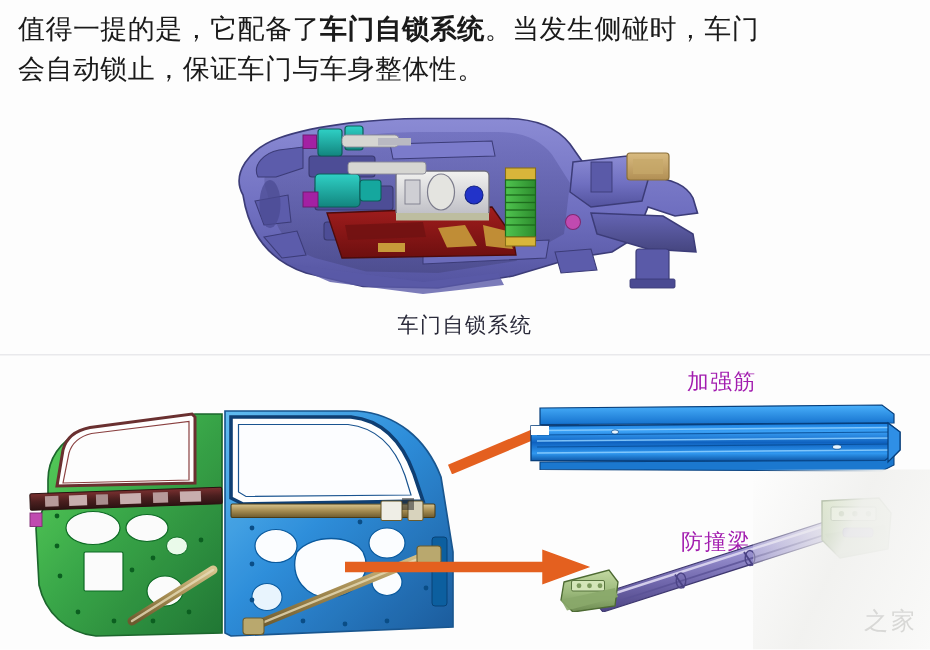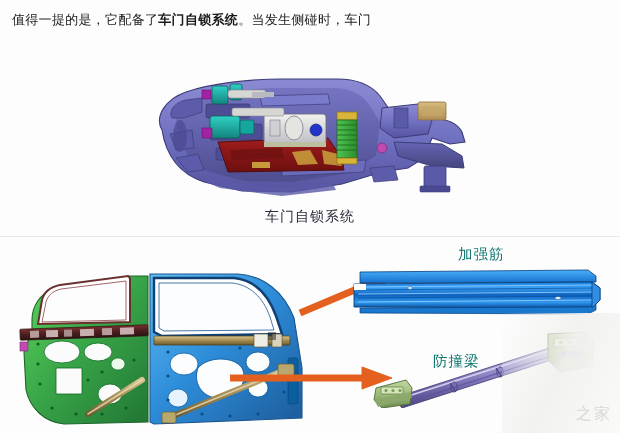--- a/index.html
+++ b/index.html
@@ -8,21 +8,21 @@
     background:#ffffff;
     font-family:"Liberation Sans","DejaVu Sans",sans-serif;
     overflow:hidden;
     position:relative;
   }
   #page{position:absolute;left:0;top:0;width:620px;height:433px;background:#fdfdfd;}
 
   
   .intro{
     position:absolute;left:12px;top:6px;width:600px;
-    font-size:13px;line-height:27px;color:#1a1a1a;
+    font-size:18px;line-height:27px;color:#1a1a1a;
     letter-spacing:.3px;
   }
   .intro b{font-weight:700;}
 
   
   #lock-fig{position:absolute;left:132px;top:72px;width:340px;height:132px;}
   #lock-caption{
     position:absolute;left:0;top:208px;width:620px;text-align:center;
     font-size:14px;color:#2a2a3a;letter-spacing:1px;
   }
@@ -30,25 +30,25 @@
     position:absolute;left:0;top:236px;width:620px;height:1px;
     background:#e9e9ec;
   }
 
   
   #door-fig{position:absolute;left:2px;top:272px;width:330px;height:160px;}
   #rib-fig{position:absolute;left:352px;top:264px;width:250px;height:54px;}
   #beam-fig{position:absolute;left:372px;top:330px;width:240px;height:78px;}
 
   .callout{
-    position:absolute;font-size:14.5px;color:#0f766e;letter-spacing:1px;
+    position:absolute;font-size:14.5px;color:#a21caf;letter-spacing:1px;
     white-space:nowrap;
   }
   #label-rib{left:458px;top:245px;}
-  #label-beam{left:433px;top:352px;}
+  #label-beam{left:454px;top:352px;}
 
   #arrow1{position:absolute;left:298px;top:272px;width:96px;height:44px;}
   #arrow2{position:absolute;left:230px;top:365px;width:164px;height:26px;}
 
   
   #wedge{
     position:absolute;right:0;bottom:0;width:118px;height:120px;
     background:linear-gradient(115deg,rgba(255,255,255,0) 0%,rgba(241,241,239,.95) 48%,rgba(250,250,249,1) 100%);
     pointer-events:none;
   }
@@ -57,20 +57,21 @@
     font-size:16px;color:#d8d8d6;letter-spacing:2px;
   }
 </style>
 </head>
 <body>
 
 <div id="page">
 
   <div class="intro">
     <span>值得一提的是，它配备了</span><b>车门自锁系统</b><span>。当发生侧碰时，车门</span><br>
+    <span>会自动锁止，保证车门与车身整体性。</span>
   </div>
 
   <svg id="lock-fig" viewBox="0 0 340 132">
     <defs>
       <linearGradient id="pBody" x1="0" y1="0" x2="0" y2="1">
         <stop offset="0%" stop-color="#8b8bd4"></stop>
         <stop offset="55%" stop-color="#6f6fc0"></stop>
         <stop offset="100%" stop-color="#53539e"></stop>
       </linearGradient>
       <linearGradient id="pDark" x1="0" y1="0" x2="0" y2="1">

